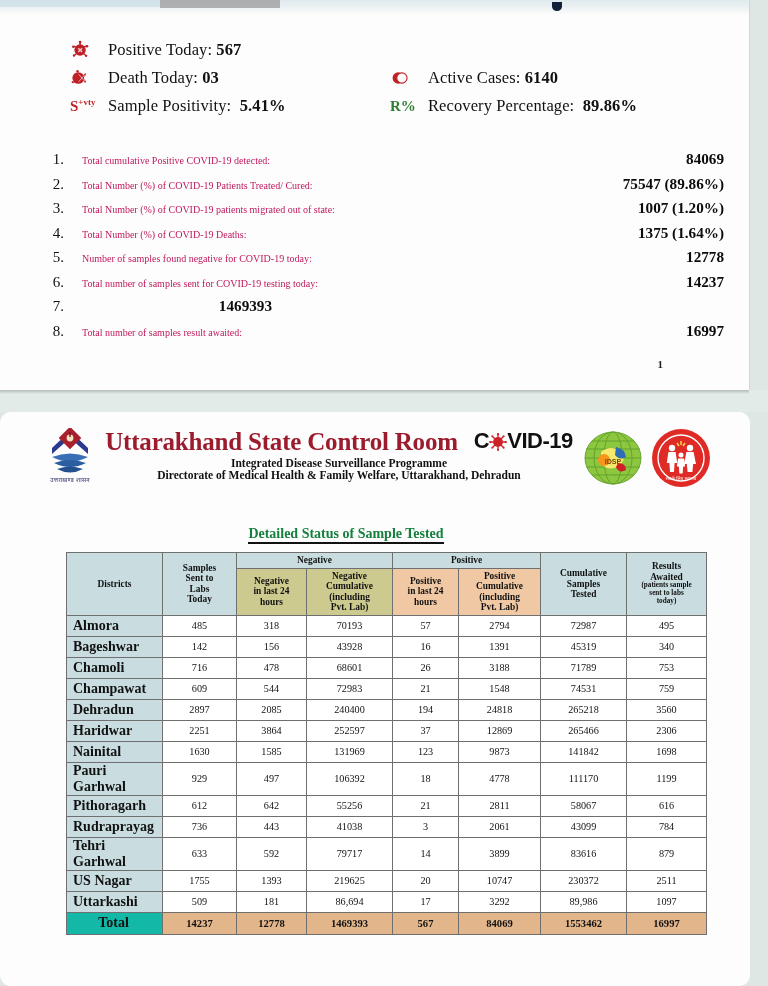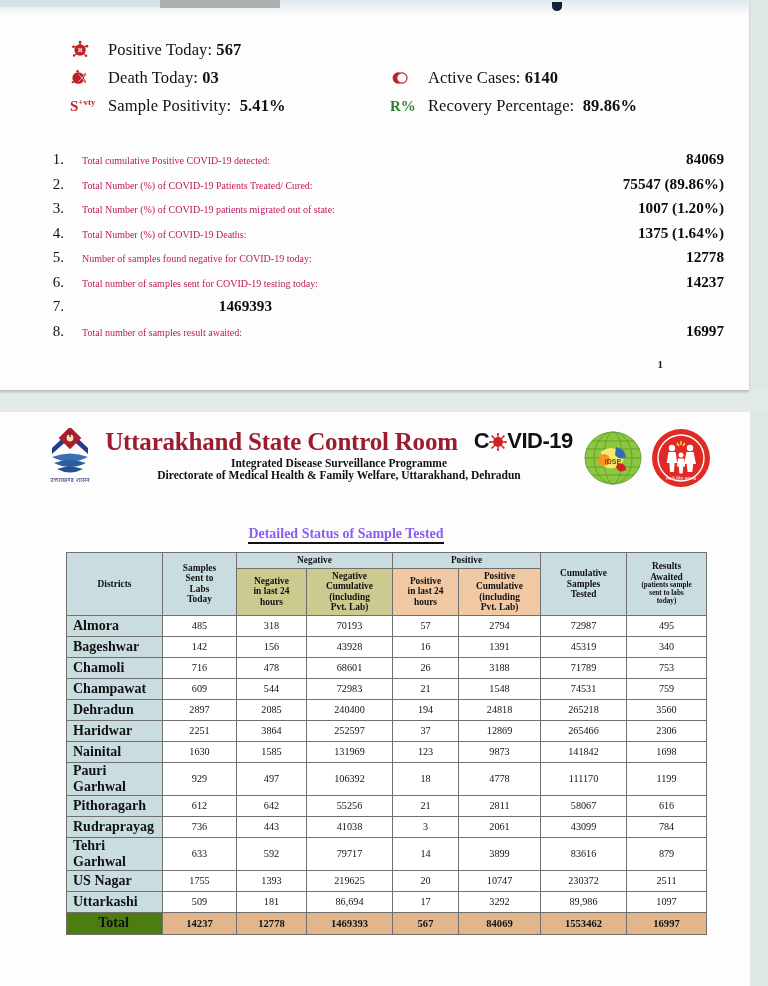--- a/index.html
+++ b/index.html
@@ -81,21 +81,21 @@
     background:#e2ebe7;
   }
   .gap .shadow{
     position:absolute;left:0;top:0;width:749px;height:4px;
     background:linear-gradient(180deg,rgba(120,130,130,.45),rgba(120,130,130,0));
   }
 
   
   .page2{
     position:absolute;left:0;top:412px;width:750px;height:574px;
-    background:#fdfdfd;overflow:hidden;
+    background:#fdfdfd;overflow:hidden;border-radius:11px;
   }
   .page2-edge{
     position:absolute;left:750px;top:412px;width:18px;height:574px;
     background:#dfe7e4;
   }
 
   
   .doc-head{
     position:absolute;left:0;top:10px;width:750px;height:78px;
   }
@@ -125,21 +125,21 @@
     font-size:11.5px;font-weight:bold;color:#111;margin-top:1px;white-space:nowrap;
   }
   .head-title .t3{
     font-size:11.5px;font-weight:bold;color:#111;white-space:nowrap;
   }
   .idsp-logo{position:absolute;left:583px;top:8px;width:60px;height:56px;}
   .nhm-logo{position:absolute;left:650px;top:6px;width:62px;height:60px;}
 
   .tbl-title{
     position:absolute;left:0;top:114px;width:692px;text-align:center;
-    font-size:14px;font-weight:bold;color:#8b5cf6;
+    font-size:14px;font-weight:bold;color:#15803d;
   }
   .tbl-title span{border-bottom:2px solid #111;padding-bottom:1px;}
 
   
   table.dt{
     position:absolute;left:66px;top:140px;
     border-collapse:collapse;
     width:620px;
     table-layout:fixed;
   }
@@ -160,21 +160,21 @@
     font-size:10.2px;text-align:center;height:20px;padding:0 2px;background:#fff;
   }
   table.dt td.dist{
     text-align:left;padding-left:6px;font-weight:bold;font-size:14px;
     background:#c9dde0;
     margin-left:24px;
   }
   tr.total td{
     background:#e3b58a;font-weight:bold;font-size:10.6px;height:21px;
   }
-  tr.total td.dist{background:#4d7c0f;text-align:center;padding-left:0;}
+  tr.total td.dist{background:#14b8a6;text-align:center;padding-left:0;}
   .c-dist{width:96px;}
   .c-sent{width:74px;}
   .c-n24{width:70px;}
   .c-ncum{width:86px;}
   .c-p24{width:66px;}
   .c-pcum{width:82px;}
   .c-cum{width:86px;}
   .c-await{width:80px;}
 </style>
 </head>

